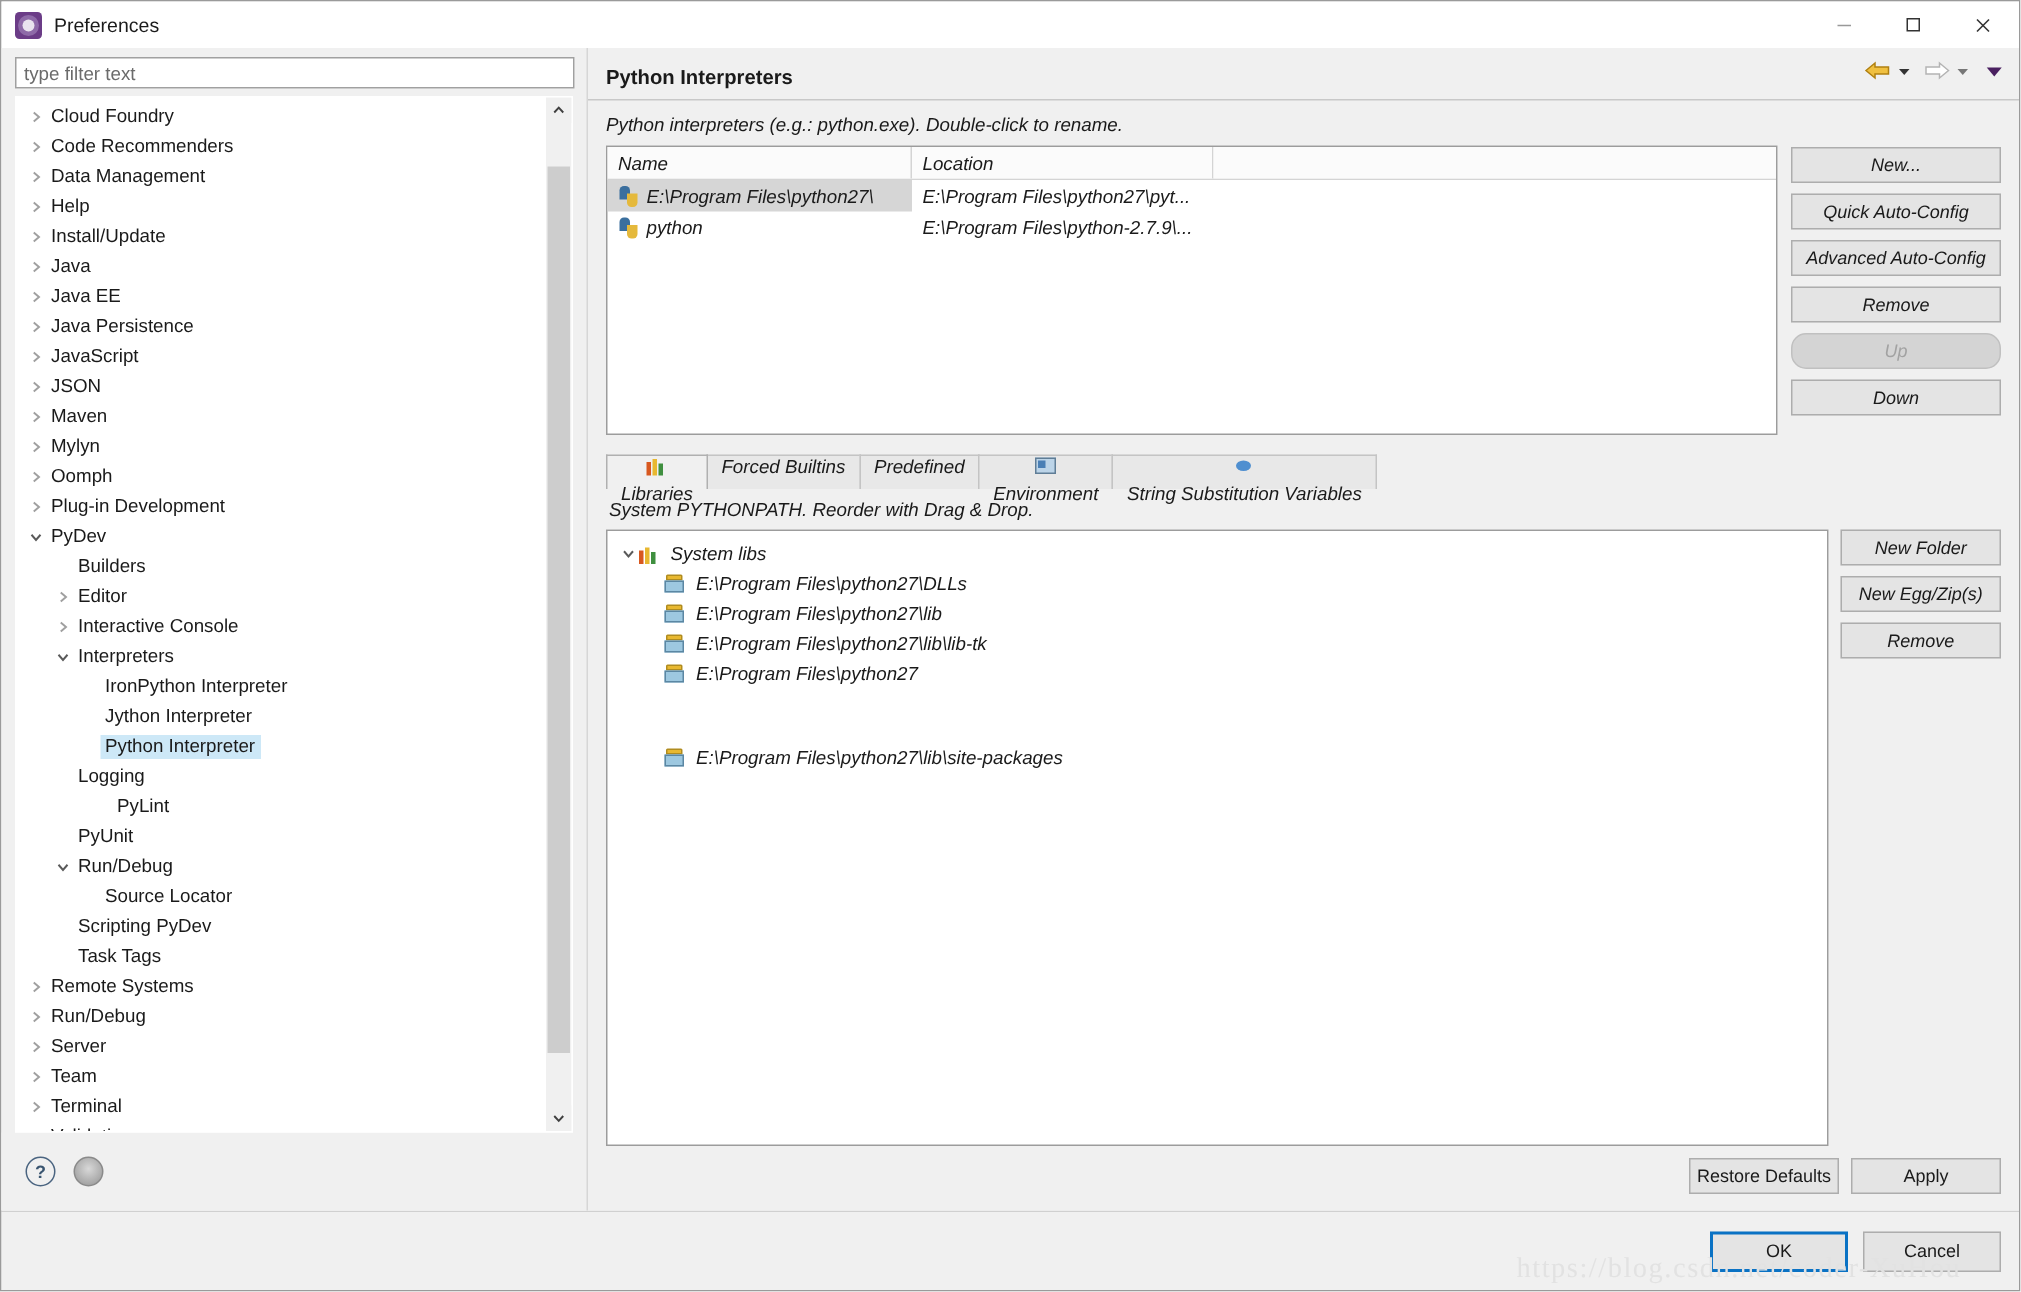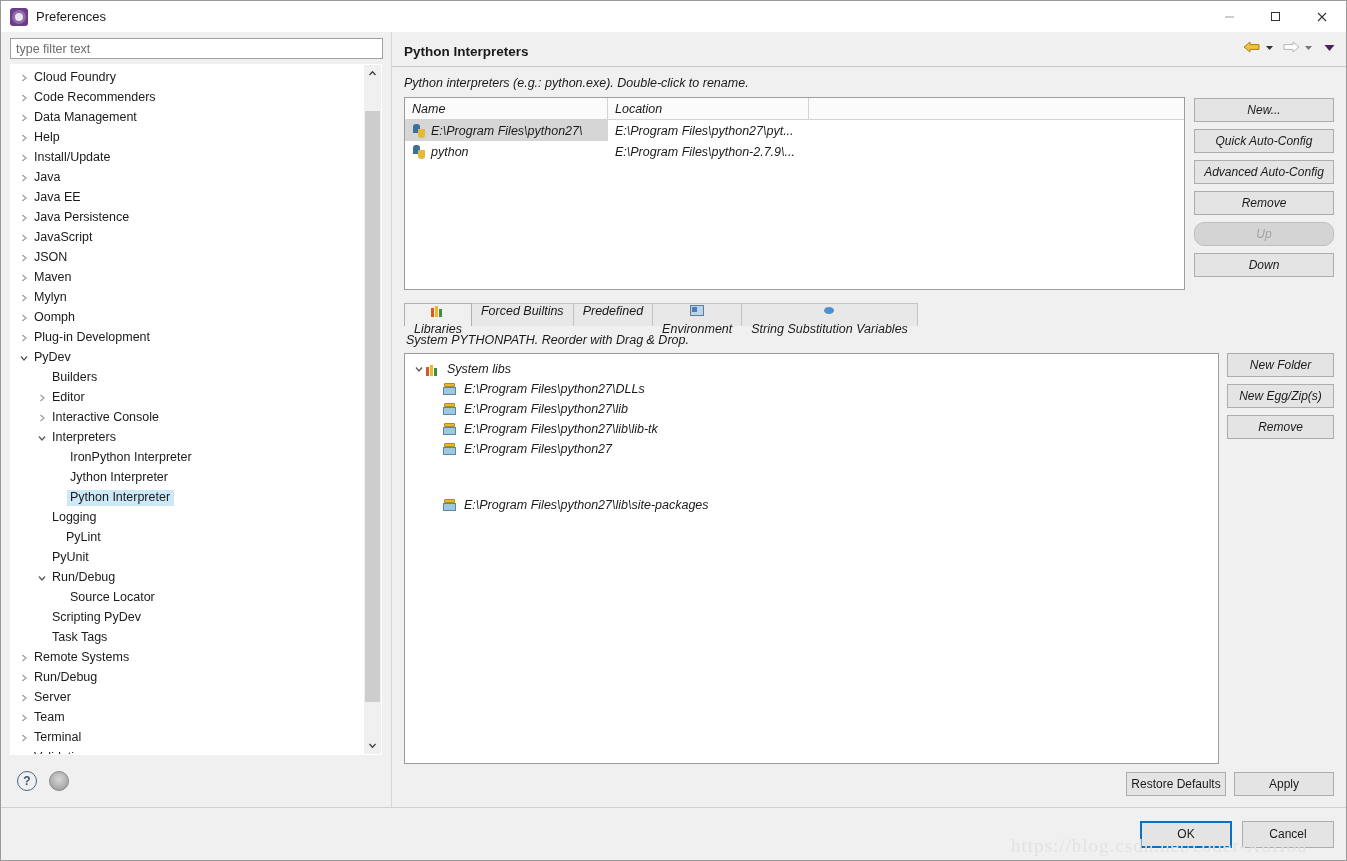--- a/index.html
+++ b/index.html
@@ -607,21 +607,21 @@
               <span class="tree-label">Jython Interpreter</span>
             </div>
             <div class="tree-row selected" style="padding-left: 41px;">
               <span class="tw"></span>
               <span class="tree-label">Python Interpreter</span>
             </div>
             <div class="tree-row" style="padding-left: 23px;">
               <span class="tw"></span>
               <span class="tree-label">Logging</span>
             </div>
-            <div class="tree-row" style="padding-left: 37px;">
+            <div class="tree-row" style="padding-left: 37px; margin-left: 12px;">
               <span class="tw"></span>
               <span class="tree-label">PyLint</span>
             </div>
             <div class="tree-row" style="padding-left: 23px;">
               <span class="tw"></span>
               <span class="tree-label">PyUnit</span>
             </div>
             <div class="tree-row" style="padding-left: 23px;">
               <span class="tw">
                 <svg width="10" height="10" viewBox="0 0 10 10">

